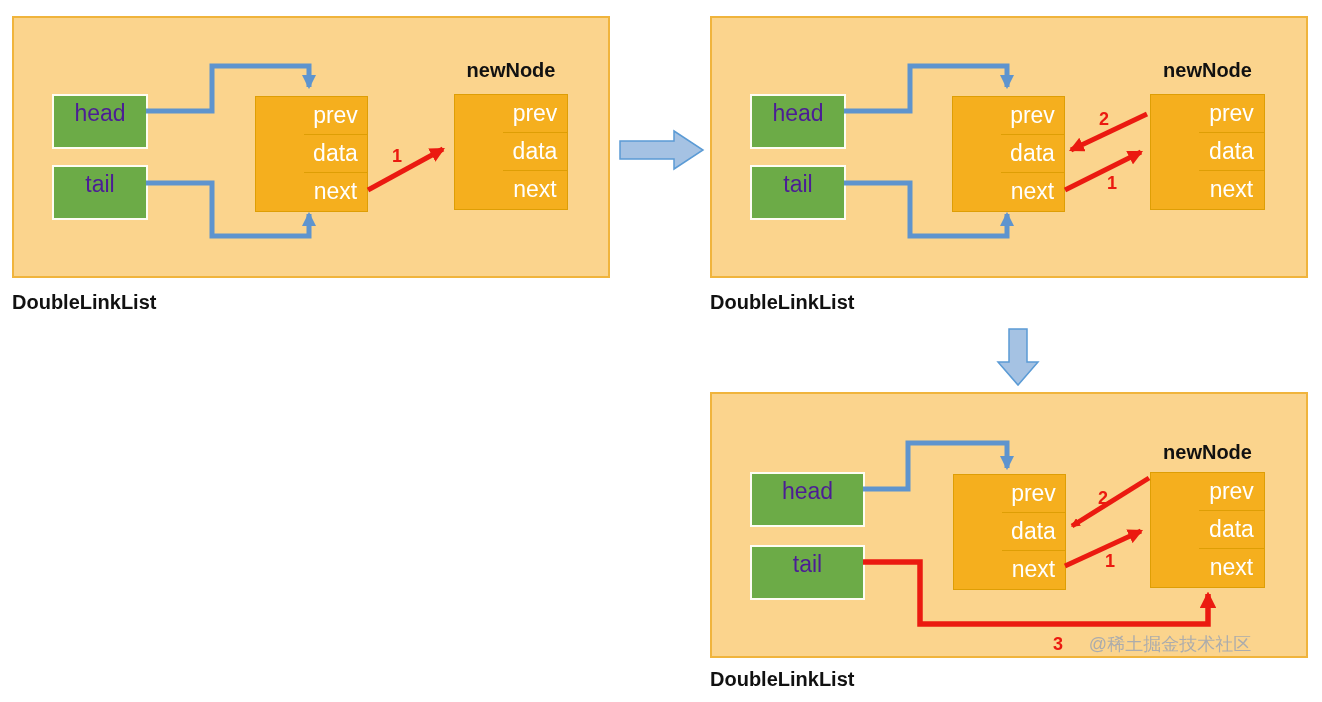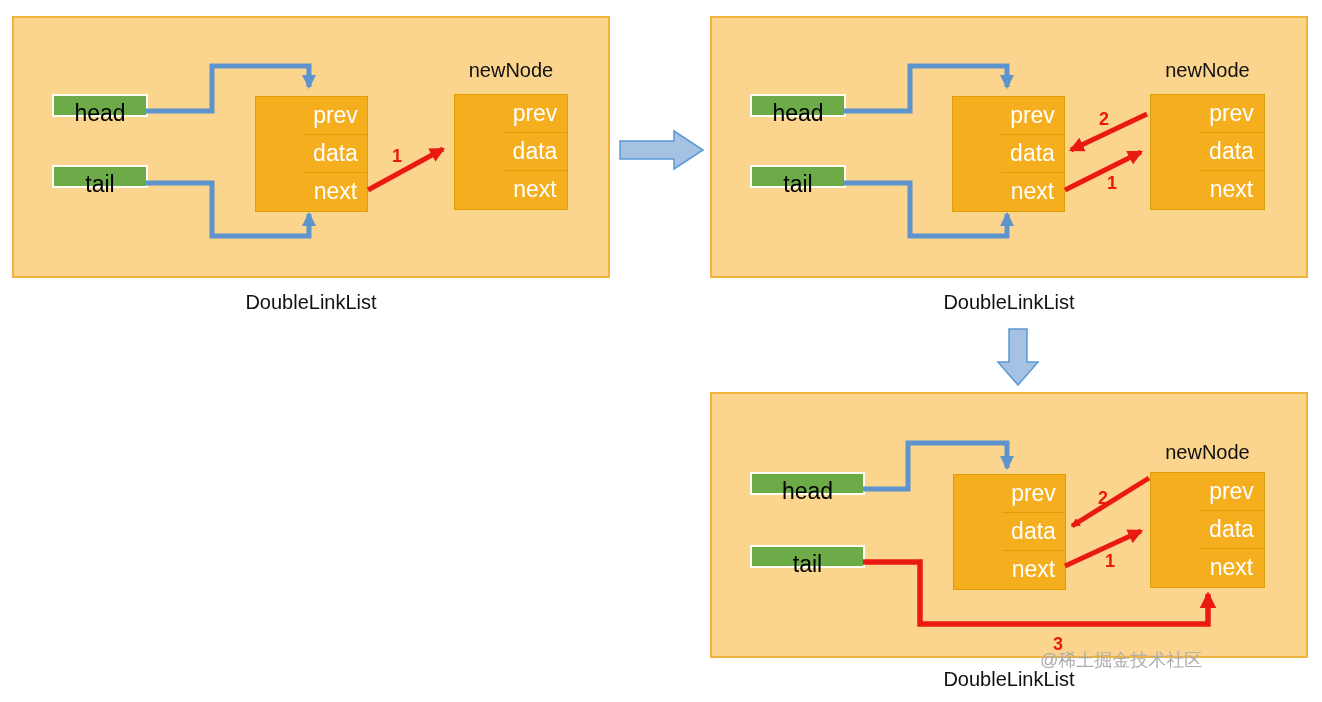--- a/index.html
+++ b/index.html
@@ -6,46 +6,46 @@
   #stage{
     position:relative;width:1322px;height:702px;background:#ffffff;
     font-family:"Liberation Sans",sans-serif;overflow:hidden;
   }
   .panel{
     position:absolute;box-sizing:border-box;
     background:var(--panel-fill,#FBD48D);
     border:2px solid var(--panel-border,#F0B43C);
   }
   .pbox{
-    position:absolute;box-sizing:border-box;width:96px;height:23px;
+    position:absolute;box-sizing:border-box;width:96px;height:55px;
     background:var(--pointer-green,#6CAB47);
     border:2px solid #fdfdf3;
-    color:#000000;font-size:23px;line-height:35px;text-align:center;
+    color:#4c1d95;font-size:23px;line-height:35px;text-align:center;
   }
   .node{
     position:absolute;box-sizing:border-box;width:113px;
     background:var(--cell-fill,#F5AF1E);
     border:1px solid var(--cell-border,#DE9E05);
   }
   .cell{
     box-sizing:border-box;height:38px;
     border-bottom:1px solid var(--cell-border,#DE9E05);
     color:#fff;font-size:23px;line-height:36px;text-align:center;margin-left:48px;
   }
   .cell:last-child{border-bottom:none;}
   .nn-title{
-    position:absolute;text-align:center;font-weight:normal;font-size:20px;
+    position:absolute;text-align:center;font-weight:bold;font-size:20px;
     color:#111;height:24px;line-height:24px;
   }
   .caption{
-    position:absolute;width:598px;text-align:center;font-weight:normal;
+    position:absolute;width:598px;text-align:left;font-weight:bold;
     font-size:20px;color:var(--caption-color,#111111);
   }
   .watermark{
-    position:absolute;left:1040px;top:648px;width:260px;text-align:left;
+    position:absolute;left:1040px;top:632px;width:260px;text-align:center;
     color:var(--watermark-color,#ACACAC);font-size:18px;
   }
   #overlay{position:absolute;left:0;top:0;pointer-events:none;}
   .steplbl{font-weight:bold;font-size:18px;fill:var(--arrow-red,#EB1A10);}
 </style>
 </head>
 <body>
 
 <div id="stage">
 

